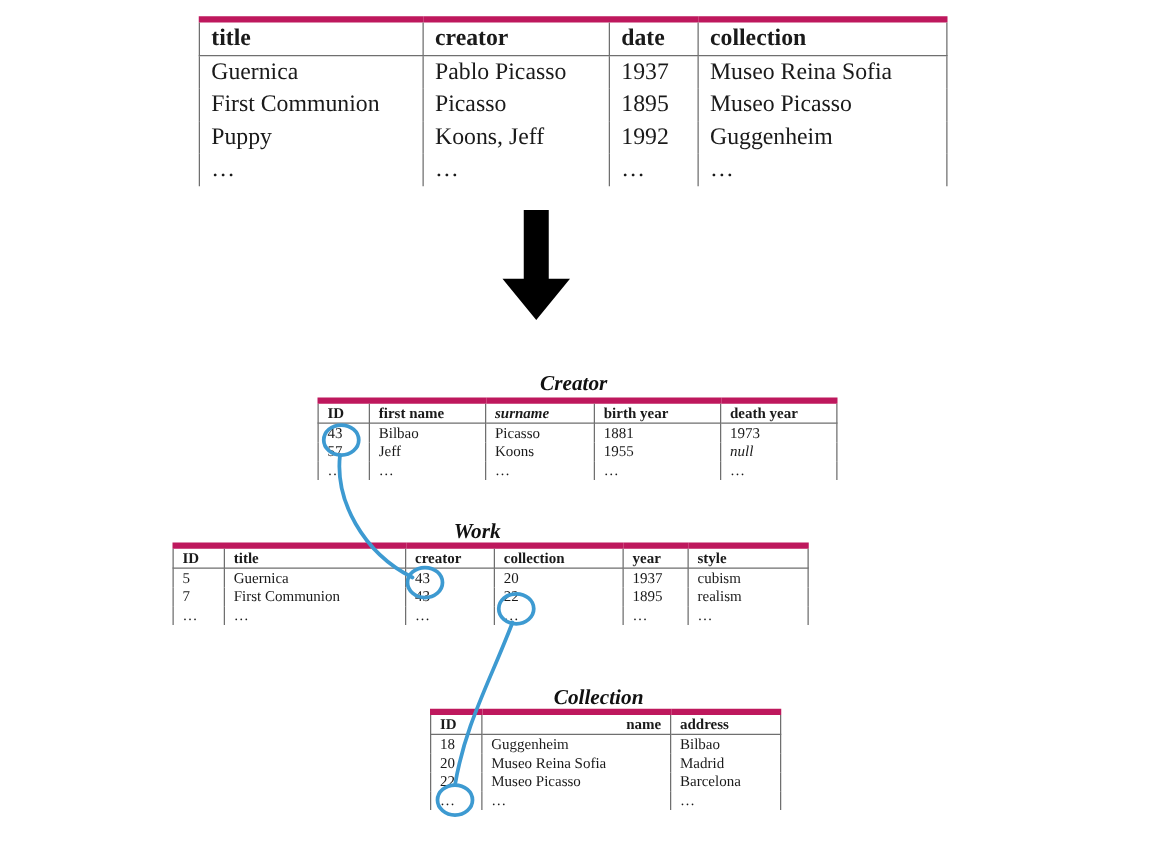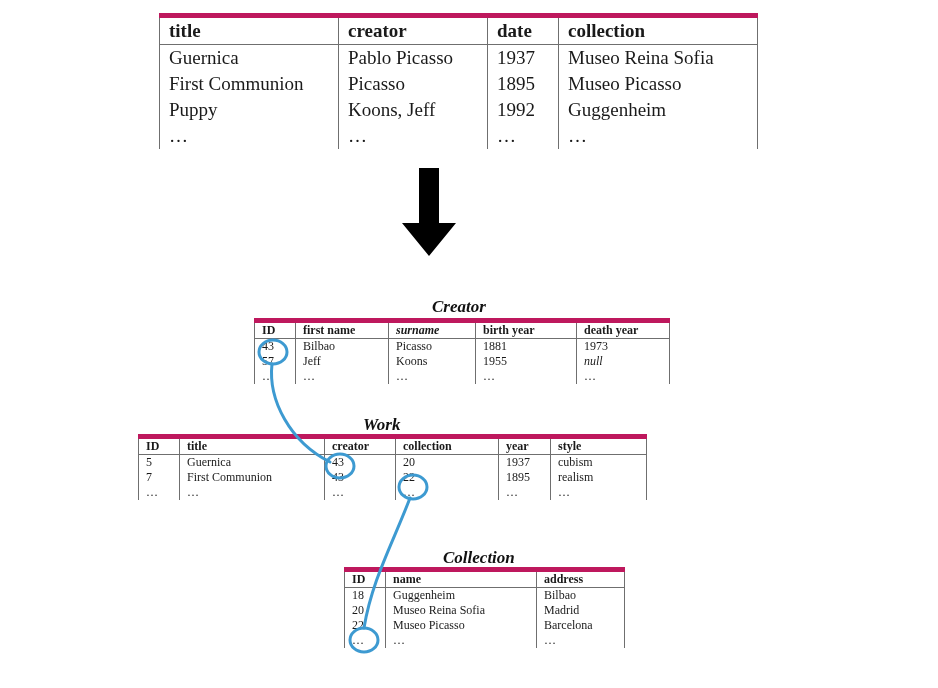--- a/index.html
+++ b/index.html
@@ -96,21 +96,21 @@
   #creator-table .c-dy    { width: 78px; }
 
   #work-table .c-id    { width: 26px; }
   #work-table .c-title { width: 130px; }
   #work-table .c-cr    { width: 56px; }
   #work-table .c-co    { width: 88px; }
   #work-table .c-yr    { width: 37px; }
   #work-table .c-st    { width: 81px; }
 
   #collection-table .c-id   { width: 26px; }
-  #collection-table .c-name { width: 136px; }
+  #collection-table .c-name { width: 136px; text-align: right; }
   #collection-table .c-addr { width: 73px; }
 
   
   #annotations {
     position: absolute;
     left: 0;
     top: 0;
     width: 938px;
     height: 688px;
     pointer-events: none;

